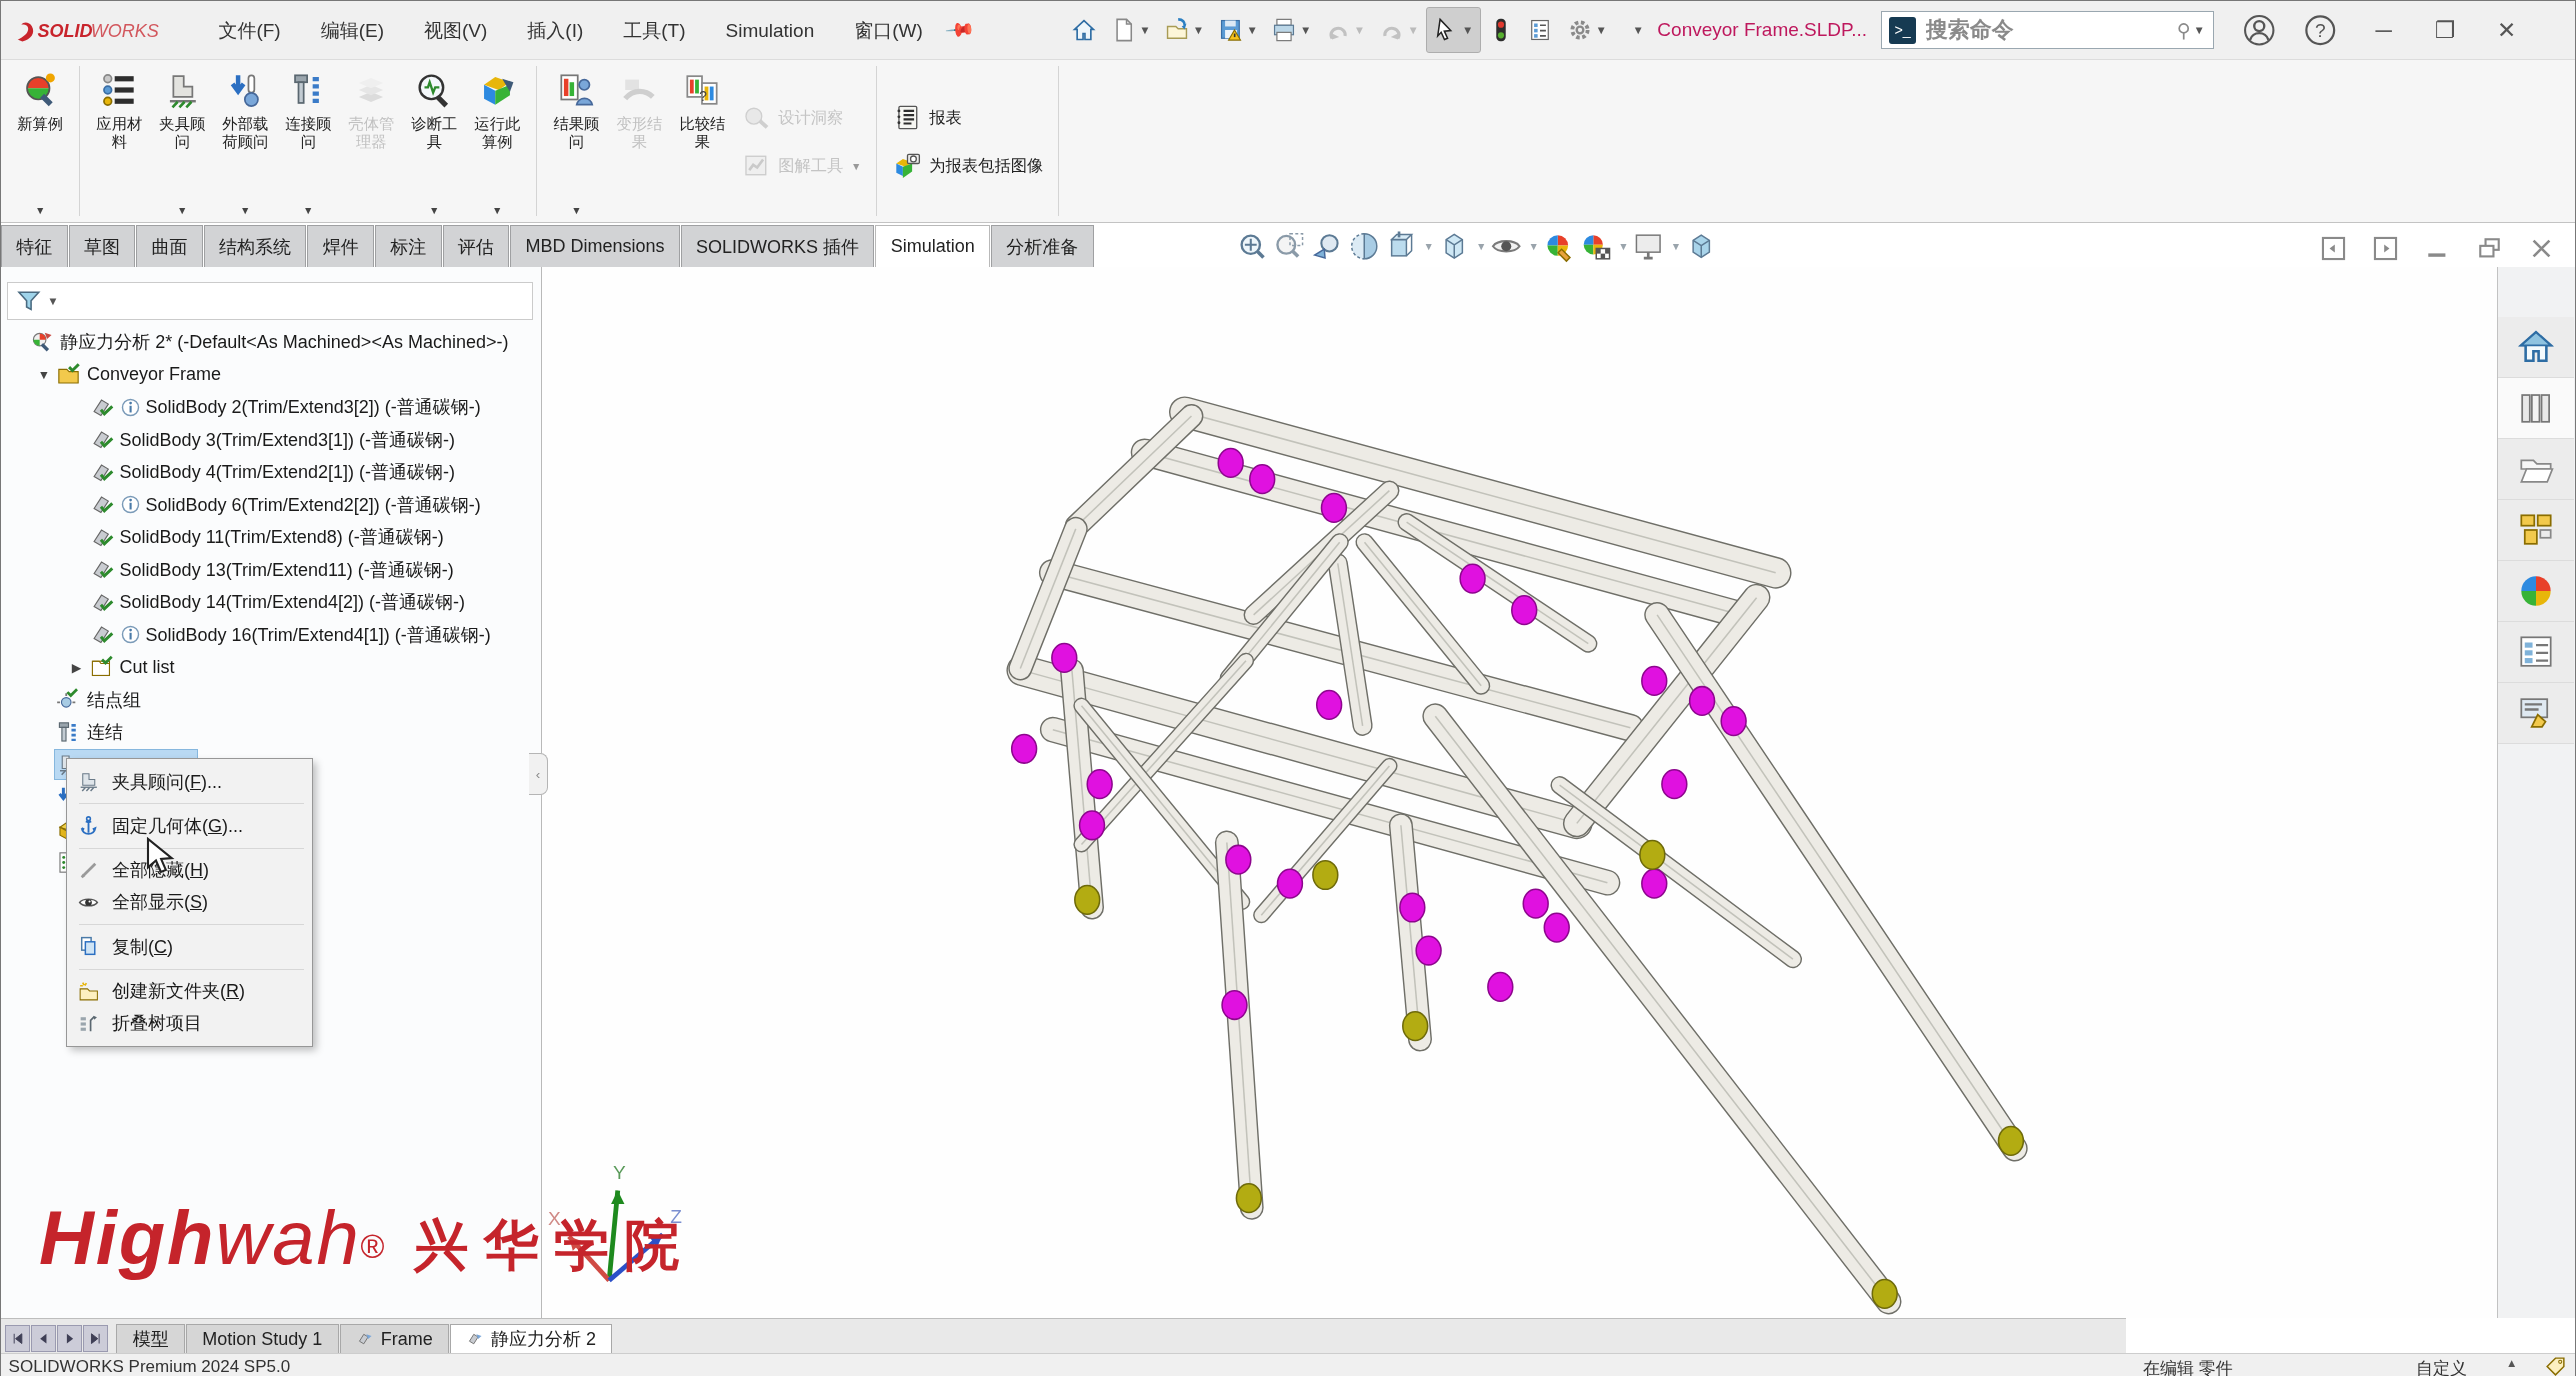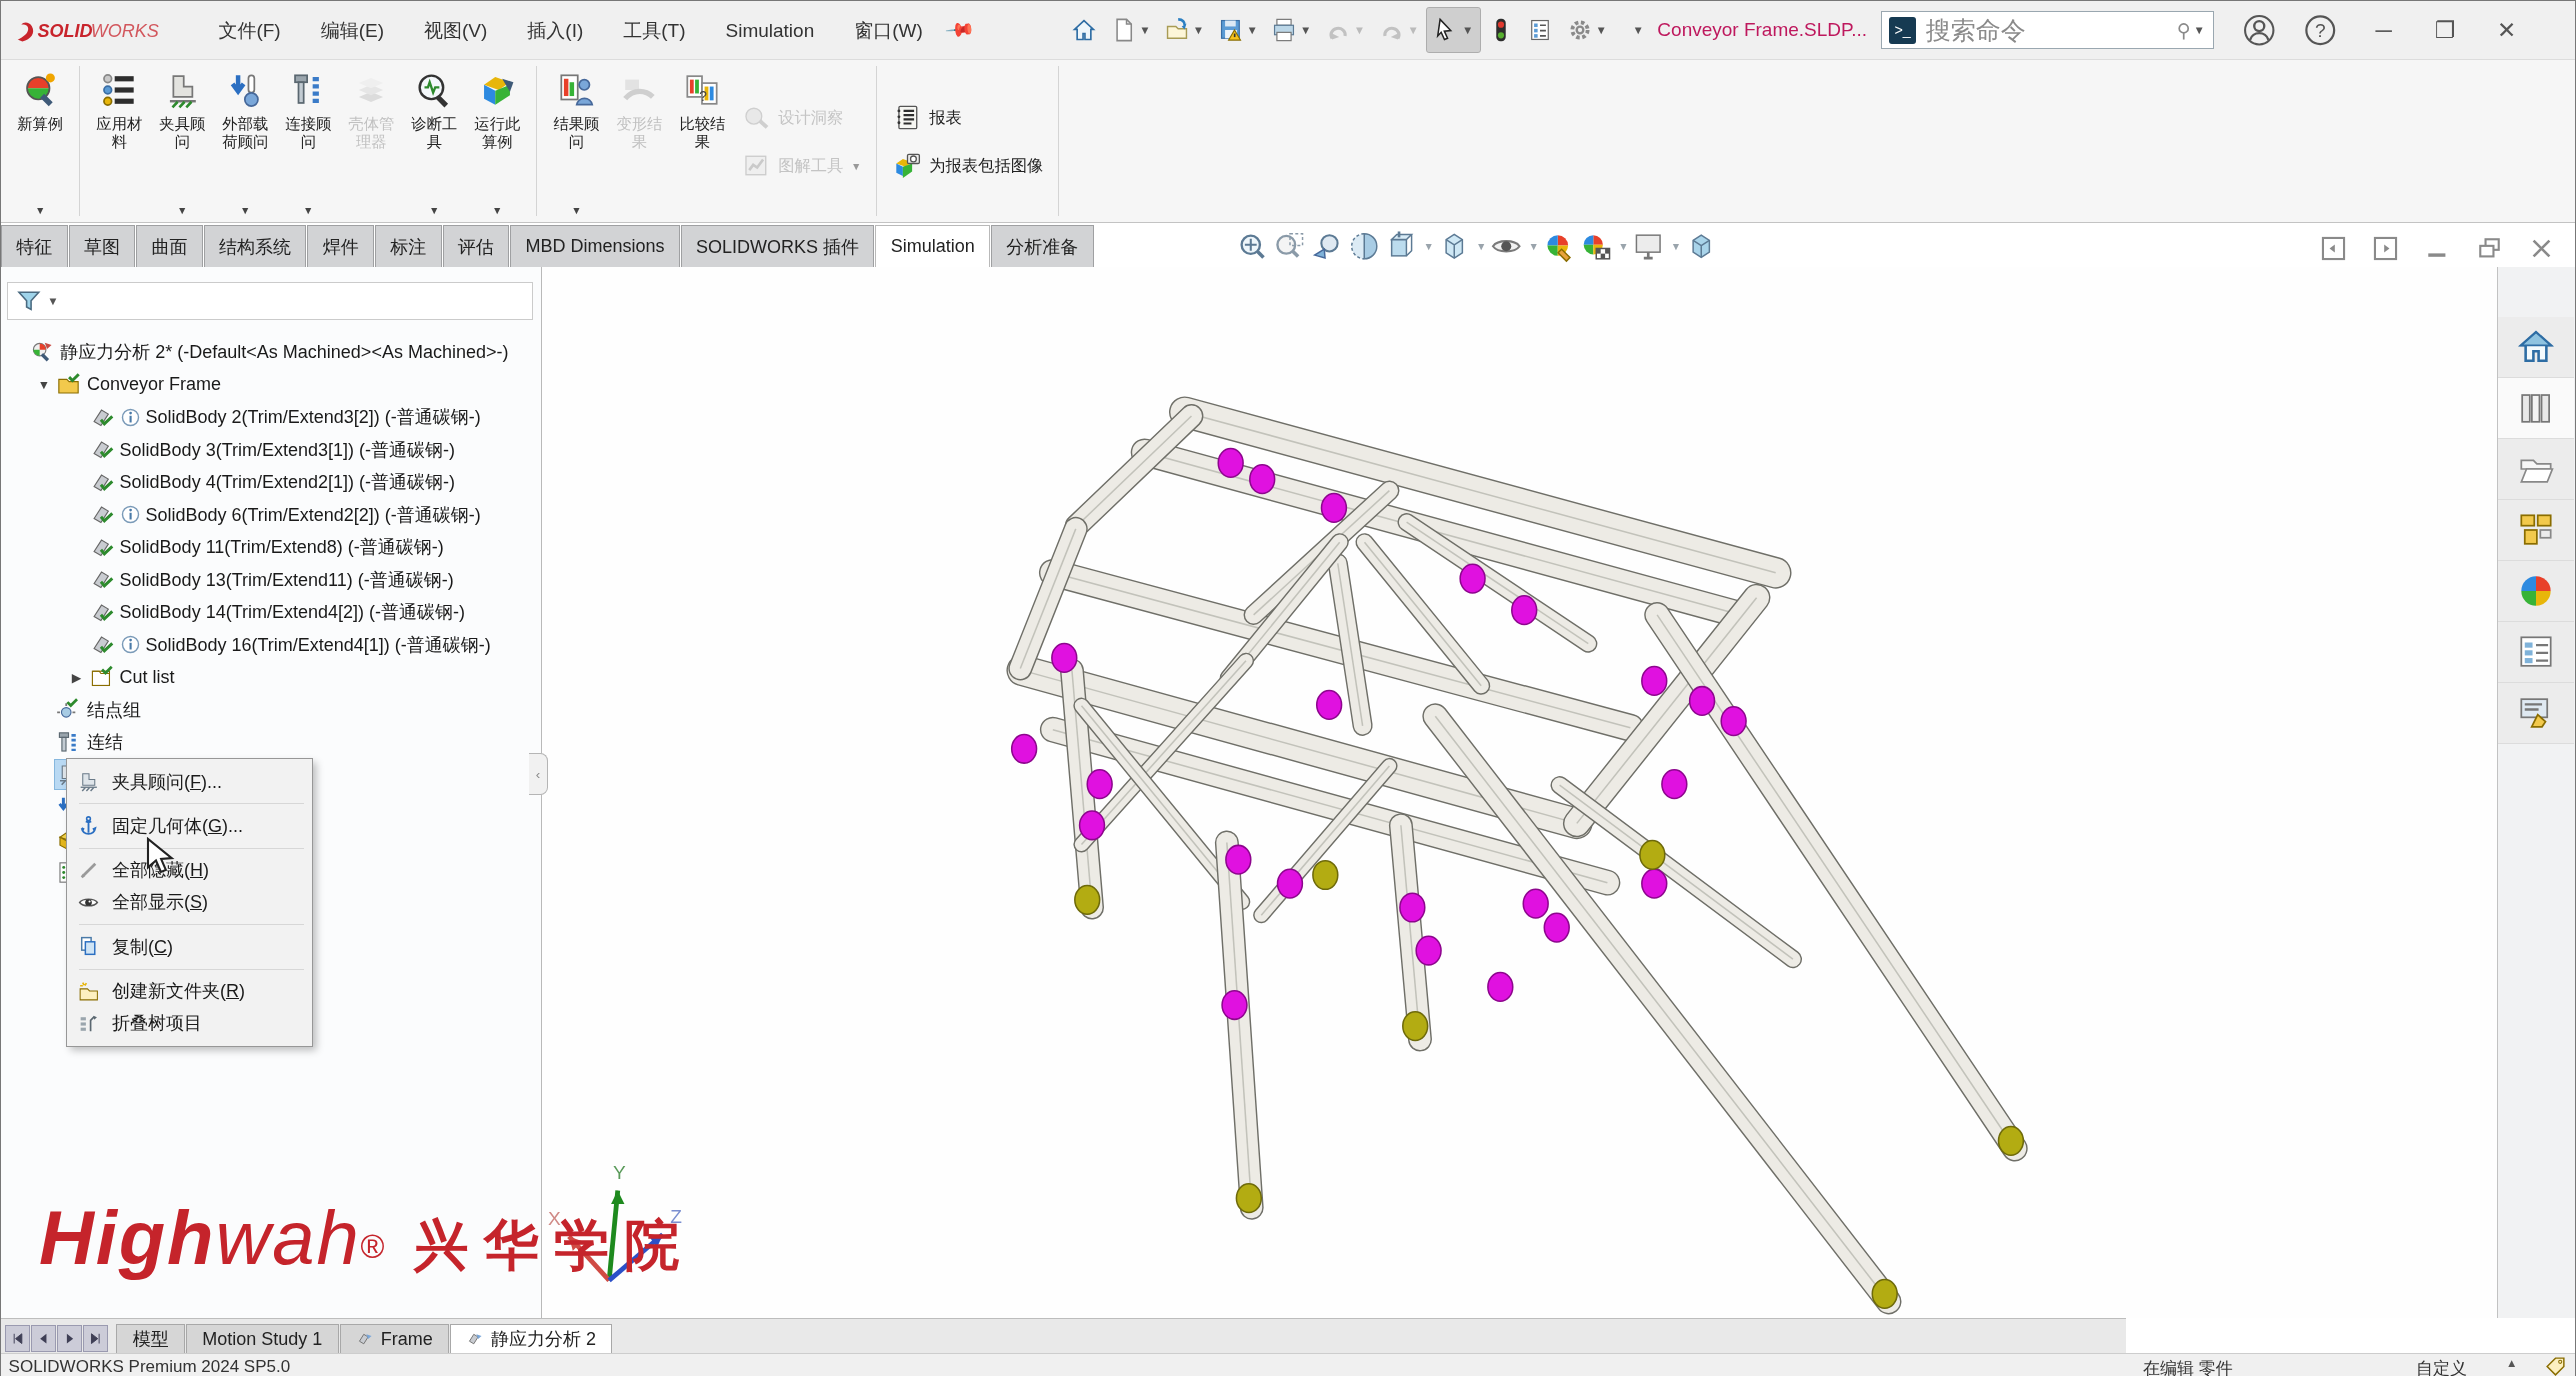--- a/index.html
+++ b/index.html
@@ -17,22 +17,22 @@
   .quick{display:flex;align-items:center;margin-left:92px;}
   .qbtn{display:flex;align-items:center;height:46px;padding:0 6.7px;border-radius:2.9px;}
   .qbtn.pressed{background:#cfcfcf;border:1px solid #adadad;}
   .caret{font-size:11.5px;color:#555;margin-left:2.9px;}
   .caret.dis{color:#bbb;}
   .doc-title{font-size:19px;color:#be185d;margin-left:13.4px;white-space:nowrap;}
   .searchbox{display:flex;align-items:center;width:333px;height:38px;background:#fff;
              border:1px solid #9aa7b0;margin-left:13.4px;padding:0 7.6px;}
   .sw-term{width:27px;height:27px;background:#163a52;color:#fff;font-size:14.3px;display:flex;
            align-items:center;justify-content:center;border-radius:2.9px;flex:0 0 auto;}
-  .searchbox input{border:none;outline:none;flex:1;font-size:25px;color:#000000;margin-left:7.6px;
-                   font-family:"Liberation Sans",sans-serif;background:transparent;min-width:0;}
+  .searchbox input{border:none;outline:none;flex:1;font-size:22px;color:#000000;margin-left:7.6px;
+                   font-family:"Liberation Sans",sans-serif;background:transparent;min-width:0;font-weight:bold;}
   .searchbox input::placeholder{color:#8a8a8a;}
   .tb-ico{margin-left:29px;display:flex;align-items:center;}
   .winctl{font-size:23px;color:#555;margin-left:32.5px;width:29px;text-align:center;}
   .winctl:last-child{margin-right:17px;}
 
   
   .ribbon{position:absolute;left:0;top:59px;width:2576px;height:163px;background:#f6f6f6;
           border-bottom:1px solid #c3c3c3;display:flex;align-items:stretch;}
   .rgroup{display:flex;align-items:stretch;padding:3.8px 7.6px 1.9px 7.6px;}
   .rdiv{width:1px;background:#d4d4d4;margin:5.7px 0;}
@@ -56,21 +56,21 @@
   .hud{position:absolute;left:1235px;top:229px;display:flex;align-items:center;z-index:6;}
   .hudbtn{display:flex;align-items:center;margin-right:4.8px;}
   .hudcaret{font-size:10.5px;color:#9aa4ac;margin:0 3.8px 0 1px;}
   .docctl{position:absolute;left:2318px;top:233px;display:flex;align-items:center;gap:23px;z-index:6;color:#777;}
 
   
   .lpanel{position:absolute;left:0;top:266px;width:541px;height:1051px;background:#fbfcfd;
           border-right:1px solid #b9b9b9;z-index:3;}
   .filterbar{position:absolute;left:5.7px;top:15.3px;width:526px;height:38px;background:#fff;
              border:1px solid #cbcbcb;display:flex;align-items:center;padding-left:7.6px;}
-  .tree{position:absolute;left:0;top:69px;width:621px;}
+  .tree{position:absolute;left:0;top:59px;width:621px;}
   .trow{height:32.5px;display:flex;align-items:center;white-space:nowrap;overflow:hidden;}
   .texp{width:21px;font-size:12.4px;color:#444;text-align:center;flex:0 0 auto;}
   .tico{display:flex;flex:0 0 auto;margin-right:5.7px;}
   .tinfo{display:flex;flex:0 0 auto;margin-right:4.8px;}
   .tlabel{font-size:18px;color:#1a1a1a;}
   .tinner{display:flex;align-items:center;padding:1.9px 5.7px 1.9px 1.9px;}
   .trow.sel .tinner{background:#b9d9f3;outline:1px solid #86b7de;min-width:142px;}
   .splitter-handle{position:absolute;left:528px;top:752px;width:19px;height:42px;background:#f1f1f1;
                    border:1px solid #b5b5b5;border-left:none;border-radius:0 7.6px 7.6px 0;z-index:12;
                    display:flex;align-items:center;justify-content:center;color:#888;font-size:13.4px;}

